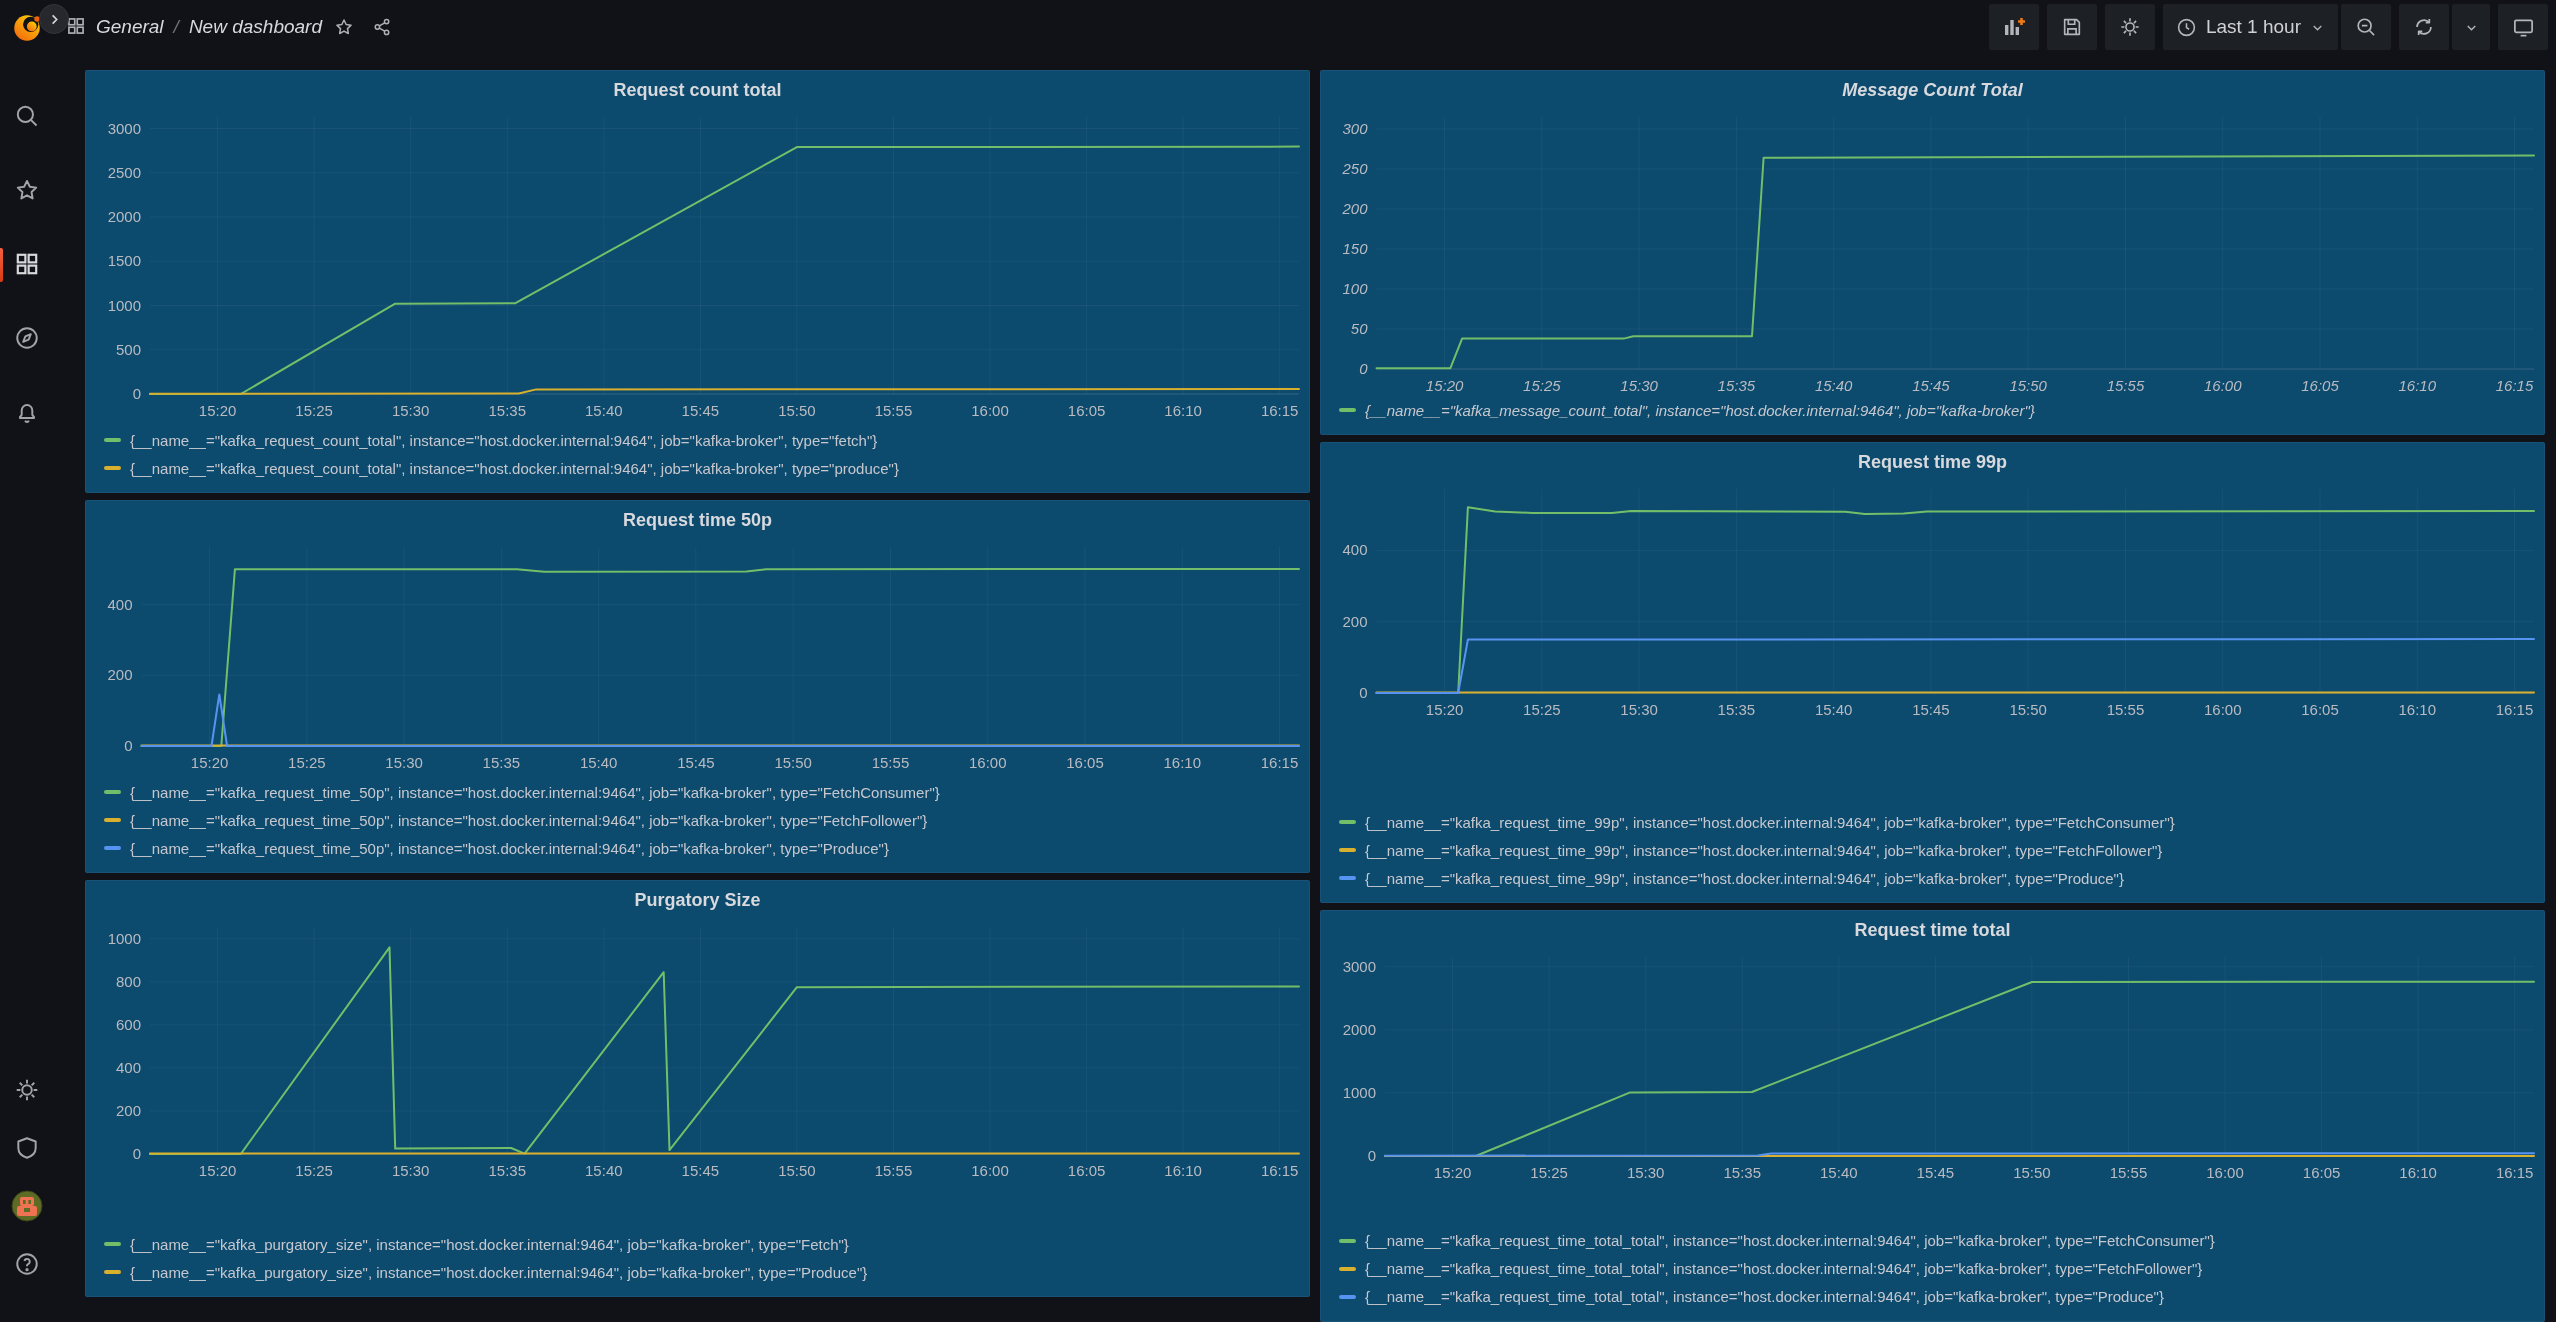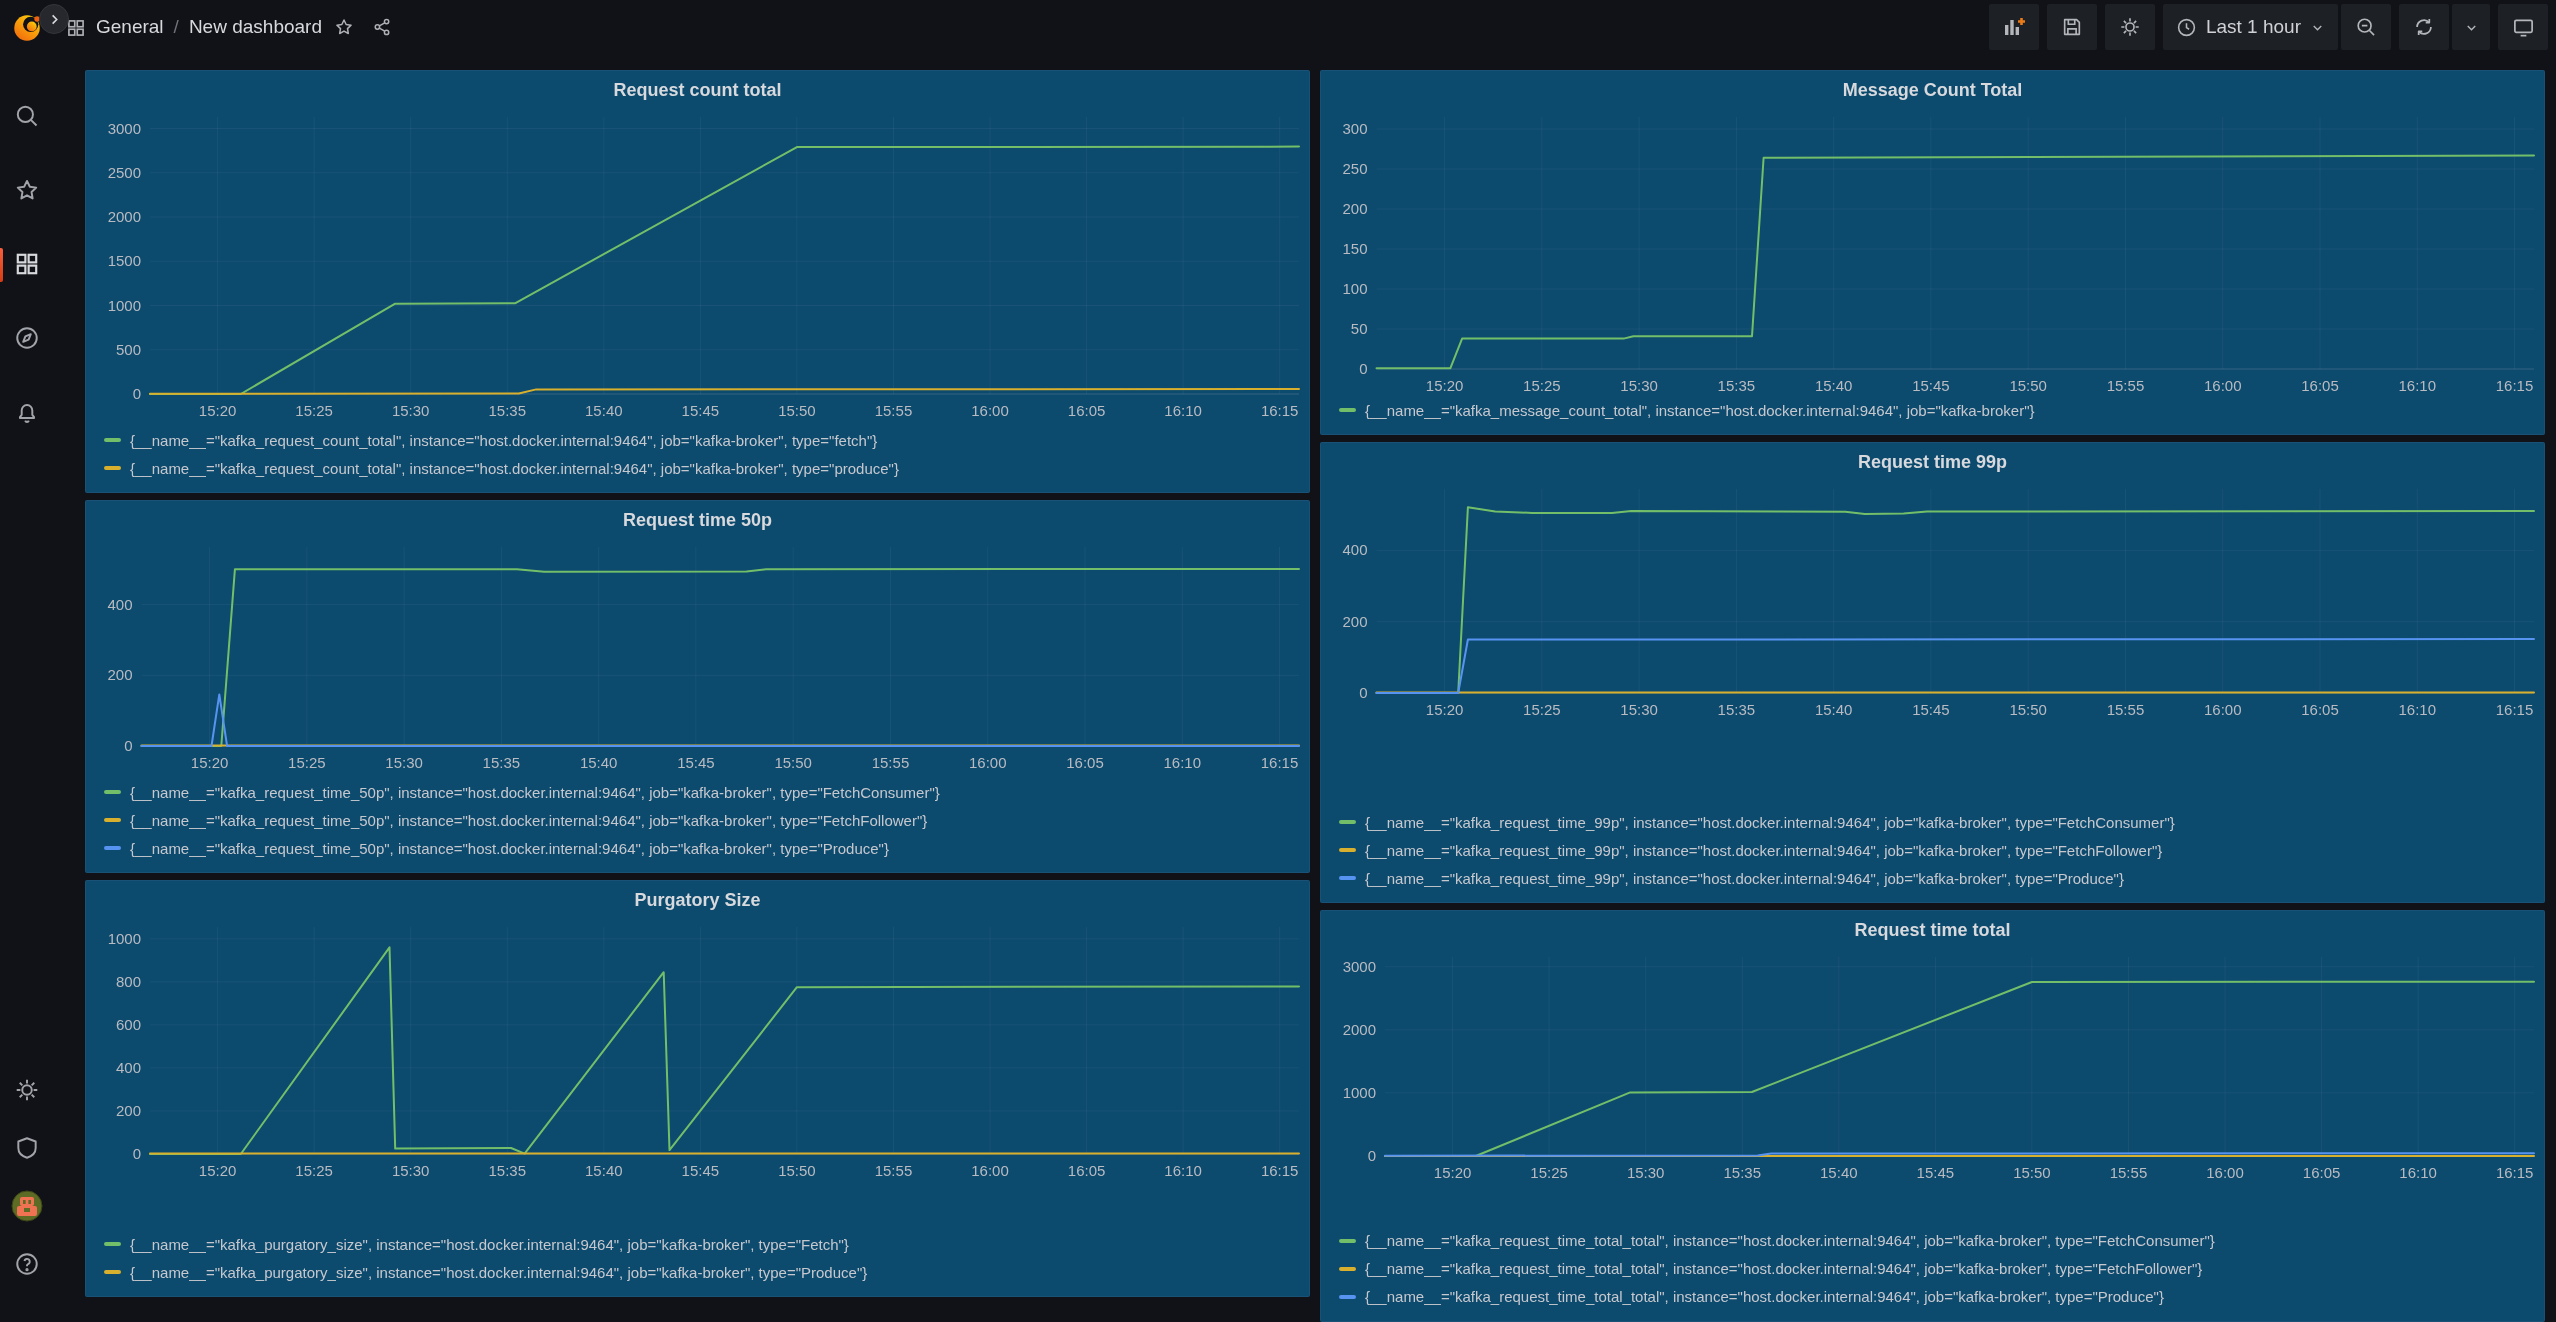--- a/index.html
+++ b/index.html
@@ -12,21 +12,21 @@
     position:relative;
   }
   
   .topnav {
     position:absolute; top:0; left:0; right:0; height:54px;
     display:flex; align-items:center; justify-content:space-between;
     background:#111217; padding:0 8px 0 0; z-index:5;
   }
   .nav-left { display:flex; align-items:center; }
   .logo-box { width:54px; display:flex; justify-content:center; align-items:center; }
-  .crumb { display:flex; align-items:flex-end; gap:10px; margin-left:12px; }
+  .crumb { display:flex; align-items:flex-start; gap:10px; margin-left:12px;font-style:italic; }
   .crumb-ic { color:#aeb0b6; display:flex; }
   .crumb-txt { font-size:19px; color:#d8d9dd; }
   .crumb-sep { font-size:19px; color:#70727a; }
   .nav-ic-btn { background:none; border:none; color:#aeb0b6; display:flex; align-items:center;
     padding:6px; margin-left:6px; cursor:pointer; }
   .nav-right { display:flex; align-items:center; gap:8px; }
   .tb-btn {
     background:#1d2025; border:none; border-radius:2px; color:#b4b6bc;
     height:46px; min-width:50px; display:flex; align-items:center; justify-content:center;
     gap:9px; padding:0 13px; cursor:pointer; font-family:inherit;
@@ -432,21 +432,21 @@
             <span class="ltxt">{__name__="kafka_purgatory_size", instance="host.docker.internal:9464", job="kafka-broker", type="Fetch"}</span>
           </li>
           <li>
             <span class="swatch" style="background: rgb(217, 176, 46);"></span>
             <span class="ltxt">{__name__="kafka_purgatory_size", instance="host.docker.internal:9464", job="kafka-broker", type="Produce"}</span>
           </li>
         </ul>
     </section>
   </div>
   <div class="col">
-    <section class="panel" style="height:370px;">
+    <section class="panel" style="height:370px;font-style:italic;">
       <header class="panel-title">Message Count Total</header>
       <div class="chart"><svg width="1223" height="290" viewBox="0 0 1223 290">
             <line x1="117.58823529411765" y1="8" x2="117.58823529411765" y2="260" stroke="rgba(204,204,220,0.07)" stroke-width="1"></line>
             <text x="117.58823529411765" y="282" text-anchor="middle" fill="#b9bbc1" font-size="15">15:20</text>
             <line x1="214.85714285714286" y1="8" x2="214.85714285714286" y2="260" stroke="rgba(204,204,220,0.07)" stroke-width="1"></line>
             <text x="214.85714285714286" y="282" text-anchor="middle" fill="#b9bbc1" font-size="15">15:25</text>
             <line x1="312.12605042016804" y1="8" x2="312.12605042016804" y2="260" stroke="rgba(204,204,220,0.07)" stroke-width="1"></line>
             <text x="312.12605042016804" y="282" text-anchor="middle" fill="#b9bbc1" font-size="15">15:30</text>
             <line x1="409.3949579831933" y1="8" x2="409.3949579831933" y2="260" stroke="rgba(204,204,220,0.07)" stroke-width="1"></line>
             <text x="409.3949579831933" y="282" text-anchor="middle" fill="#b9bbc1" font-size="15">15:35</text>

